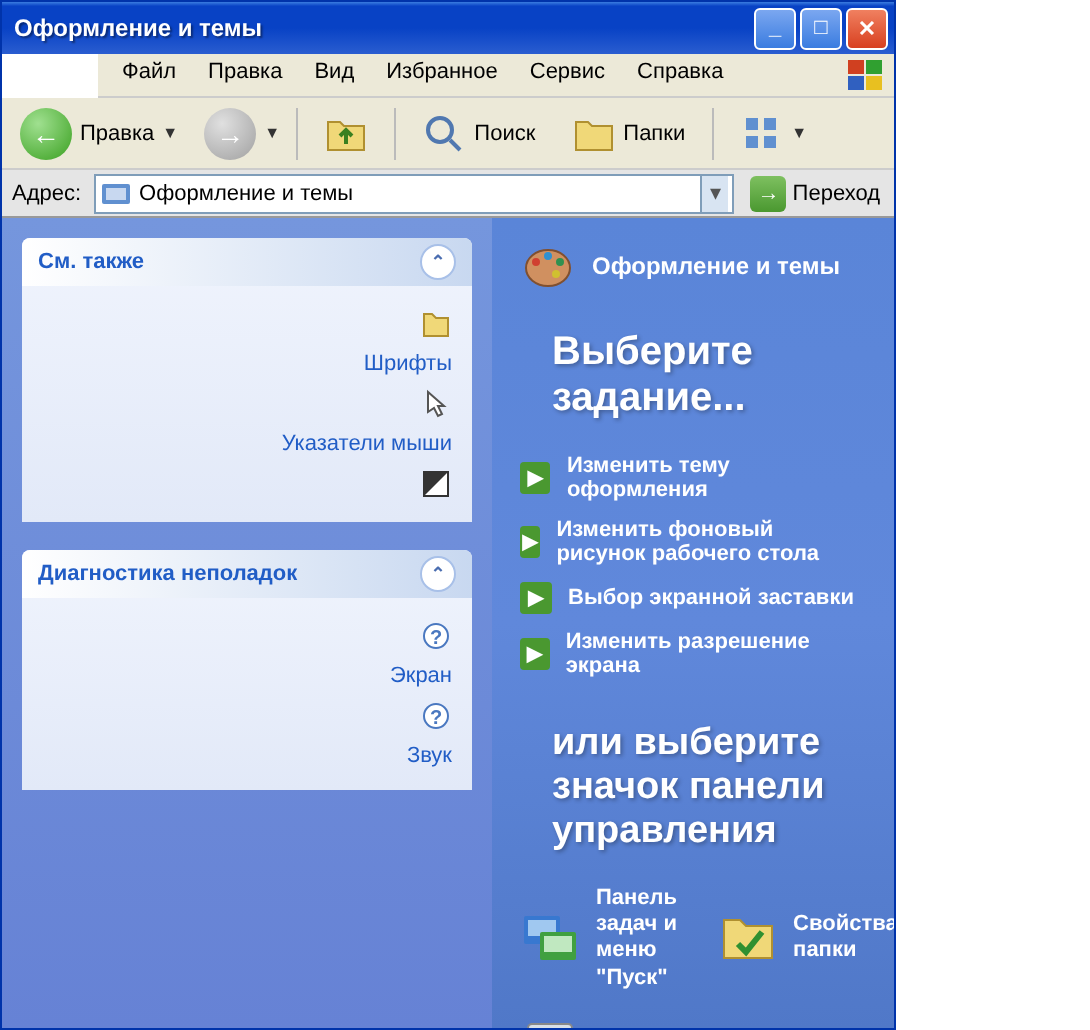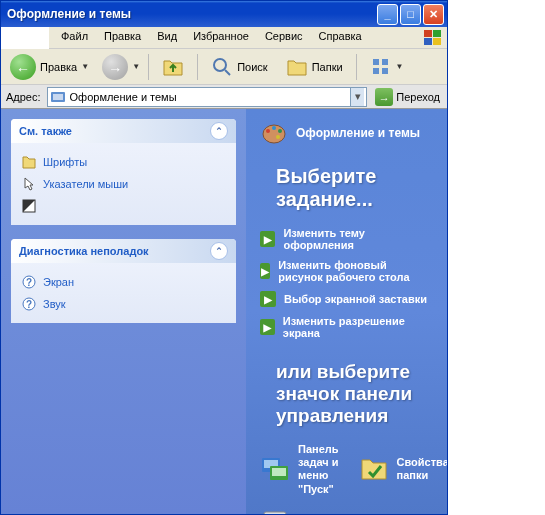--- a/index.html
+++ b/index.html
@@ -36,21 +36,21 @@
   .go-sq { width: 18px; height: 18px; background: linear-gradient(to bottom,#7ec060,#4a9830); border-radius: 3px; display: flex; align-items: center; justify-content: center; color: #fff; font-size: 11px; }
   
   .content { flex: 1; display: flex; overflow: hidden; }
   
   .sidebar { width: 245px; background: linear-gradient(to bottom, #7596dd 0%, #6682d5 100%); padding: 10px; overflow-y: auto; }
   .panel { background: linear-gradient(to bottom, #f0f4fd 0%, #e2e9f8 100%); border-radius: 4px 4px 0 0; margin-bottom: 14px; overflow: hidden; }
   .panel-hdr { background: linear-gradient(to right, #fff, #c8d8f0); height: 24px; display: flex; align-items: center; padding: 0 8px; color: #215dc6; font-weight: bold; cursor: pointer; justify-content: space-between; }
   .panel-hdr .txt { flex: 1; }
   .panel-hdr .chev { width: 18px; height: 18px; border: 1px solid #a8c0e8; border-radius: 50%; background: #fff; display: flex; align-items: center; justify-content: center; color: #4a6db0; font-size: 9px; }
   .panel-body { padding: 8px 10px; }
-  .panel-item { display: flex; align-items: center; gap: 6px; padding: 3px 0; color: #215dc6; cursor: pointer; }
+  .panel-item { display: flex; align-items: flex-end; gap: 6px; padding: 3px 0; color: #215dc6; cursor: pointer; flex-direction: column; }
   .panel-item .pic { width: 16px; height: 16px; display: flex; align-items: center; justify-content: center; }
   
   .main { flex: 1; background: linear-gradient(to bottom, #5a85d8 0%, #6088db 50%, #5078c8 100%); padding: 10px 14px; color: #fff; overflow-y: auto; }
   .cat-hdr { display: flex; align-items: center; gap: 8px; margin-bottom: 18px; }
   .cat-hdr .icn { width: 28px; height: 28px; }
   .cat-hdr .txt { font-weight: bold; font-size: 12px; }
   .big { font-size: 20px; font-weight: bold; margin: 10px 0 16px 16px; text-shadow: 1px 1px 2px rgba(0,0,0,0.3); }
   .task { display: flex; align-items: center; gap: 8px; margin: 8px 0; cursor: pointer; }
   .task .arr { width: 16px; height: 16px; background: #4a9830; border-radius: 2px; display: flex; align-items: center; justify-content: center; color: #fff; font-size: 10px; font-weight: bold; }
   .task .tl { font-weight: bold; font-size: 11px; }

